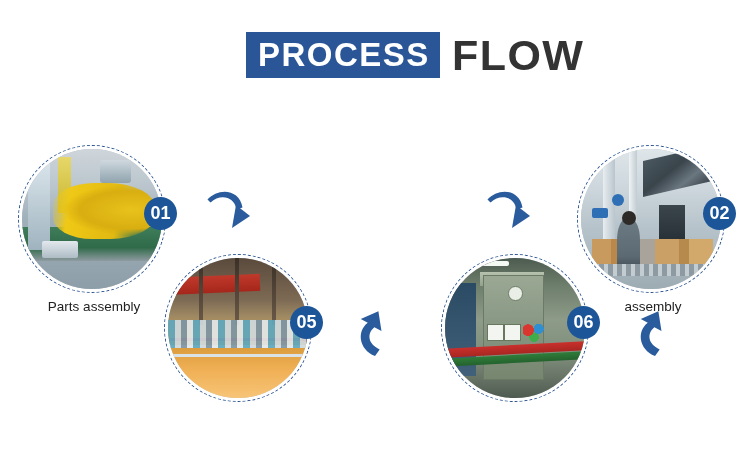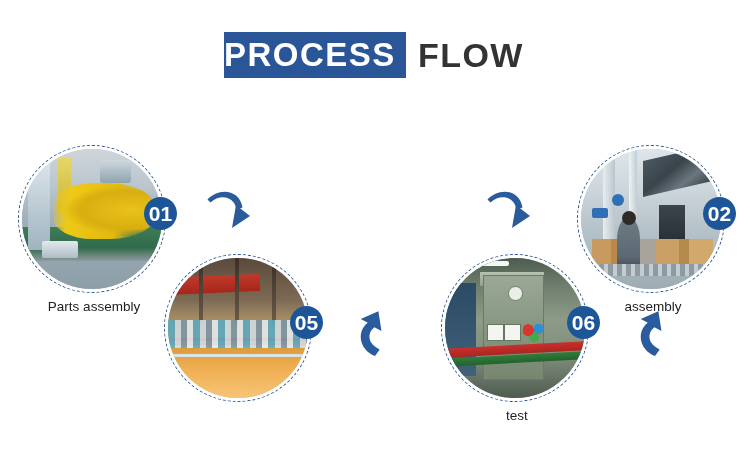--- a/index.html
+++ b/index.html
@@ -32,26 +32,27 @@
     align-items: center;
     height: 44px;
   }
   .title-accent {
     background: #2a5698;
     color: #ffffff;
     font-size: 33px;
     font-weight: bold;
     letter-spacing: 1.5px;
     line-height: 1;
-    padding: 6px 10px 7px 0;
-    font-family: "Liberation Sans", sans-serif;
+    padding: 6px 10px 7px 12px;
+    font-family: "Liberation Sans", sans-serif;
+    margin-left: 22px;
   }
   .title-plain {
     color: #333333;
-    font-size: 34px;
+    font-size: 43px;
     font-weight: bold;
     letter-spacing: 1.5px;
     line-height: 1;
     margin-left: 12px;
     font-family: "Liberation Sans", sans-serif;
   }
 
   
   .step {
     position: absolute;
@@ -86,21 +87,21 @@
     position: absolute;
     inset: 0;
   }
   .badge {
     position: absolute;
     width: 33px;
     height: 33px;
     border-radius: 50%;
     background: #1c5699;
     color: #ffffff;
-    font-size: 21px;
+    font-size: 18px;
     font-weight: bold;
     display: flex;
     align-items: center;
     justify-content: center;
     letter-spacing: 0px;
     right: -7px;
     top: 52px;
     font-family: "Liberation Sans", sans-serif;
     z-index: 6;
   }
@@ -350,21 +351,20 @@
           <div class="sc4-scr1"></div>
             <div class="sc4-scr2"></div>
           <div class="sc4-lamp"></div>
           <div class="sc4-bar"></div>
           <div class="sc4-bar2"></div>
         </div>
       </div>
       <div class="dashed-ring"></div>
       <div class="badge">06</div>
     </div>
-    <div class="step-label">test</div>
   </div>
 
   <div class="arrow" style="left:625px; top:300px;">
     <svg width="60" height="60" viewBox="0 0 60 60" aria-hidden="true">
       <path d="M6 44 C4 26, 20 16, 32 22 L32 14 L47 26 L31 38 L31 30
                C22 26, 13 32, 14 45 Z" fill="#2a5b9c" transform="rotate(-62 28 30)"></path>
     </svg>
   </div>
 
   <div class="step" style="left:577px; top:145px;">

